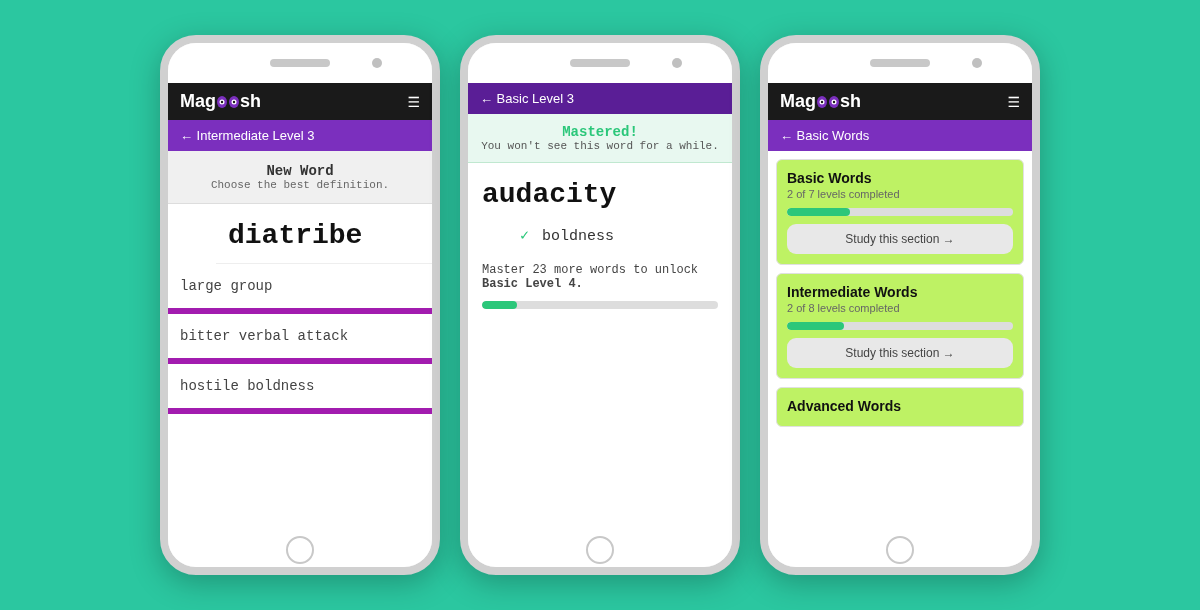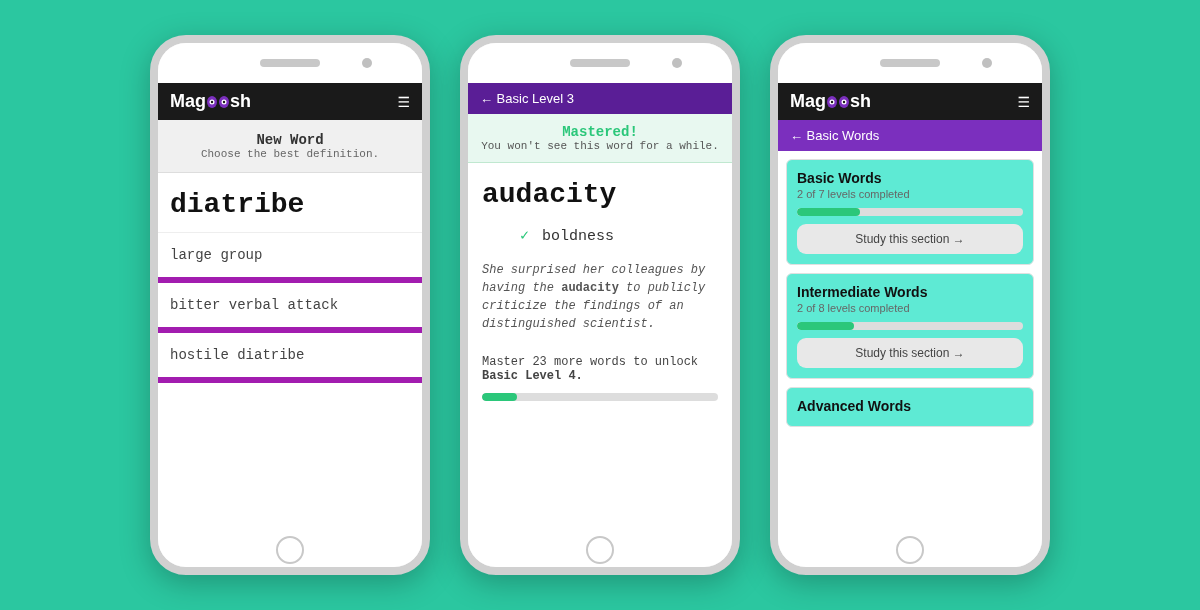--- a/index.html
+++ b/index.html
@@ -8,21 +8,21 @@
       display: flex;
       justify-content: center;
       align-items: center;
       width: 1200px;
       height: 610px;
       font-family: -apple-system, BlinkMacSystemFont, 'Helvetica Neue', Arial, sans-serif;
       overflow: hidden;
     }
     .phones-container {
       display: flex;
-      gap: 30px;
+      gap: 20px;
       align-items: center;
       padding: 20px;
     }
 
     
     .phone {
       width: 280px;
       height: 540px;
       background: white;
       border-radius: 36px;
@@ -133,20 +133,21 @@
     .new-word-subtitle {
       font-size: 11px;
       color: #666;
     }
     .main-word {
       font-size: 28px;
       font-weight: bold;
       color: #111;
       padding: 16px 24px 12px 12px;
       border-bottom: 1px solid #eee;
+      margin-left: 48px;
     }
     .word-choice {
       padding: 14px 12px;
       font-size: 14px;
       color: #444;
       border-bottom: 6px solid #a21caf;
     }
 
     
     .screen2-content {
@@ -217,21 +218,21 @@
     }
 
     
     .screen3-content {
       flex: 1;
       display: flex;
       flex-direction: column;
       overflow: hidden;
     }
     .section-card {
-      background: #5eead4;
+      background: #bef264;
       margin: 8px 8px 0 8px;
       border: 1px solid #e0e0e0;
       border-radius: 6px;
       padding: 10px;
     }
     .section-title {
       font-size: 14px;
       font-weight: bold;
       color: #111;
       margin-bottom: 2px;
@@ -288,30 +289,33 @@
             <circle cx="5" cy="7" r="1.2" fill="#1a1a1a"></circle>
             <circle cx="17" cy="7" r="1.2" fill="#1a1a1a"></circle>
           </svg>
           <span>sh</span>
         </div>
         <div class="hamburger-icon">
           <span>☰</span>
         </div>
       </div>
 
+      <div class="sub-header">
+        <span>← Intermediate Level 3</span>
+      </div>
 
       <div class="screen1-content">
         <div class="new-word-box">
           <div class="new-word-title">New Word</div>
           <div class="new-word-subtitle">Choose the best definition.</div>
         </div>
         <div class="main-word">diatribe</div>
         <div class="word-choice">large group</div>
         <div class="word-choice">bitter verbal attack</div>
-        <div class="word-choice">hostile diatribe</div>
+        <div class="word-choice">hostile boldness</div>
       </div>
     </div>
     <div class="phone-bottom">
       <div class="phone-home"></div>
     </div>
   </div>
 
   <div class="phone">
     <div class="phone-top">
       <div class="phone-camera"></div>
@@ -325,23 +329,20 @@
 
       <div class="screen2-content">
         <div class="mastered-banner">
           <div class="mastered-title">Mastered!</div>
           <div class="mastered-subtitle">You won't see this word for a while.</div>
         </div>
         <div class="vocab-word">audacity</div>
         <div class="correct-answer">
           <span class="checkmark">✓</span>
           <span>boldness</span>
-        </div>
-        <div class="example-sentence">
-          She surprised her colleagues by having the <strong>audacity</strong> to publicly criticize the findings of an distinguished scientist.
         </div>
         <div class="unlock-text">
           Master 23 more words to unlock <strong>Basic Level 4.</strong>
         </div>
         <div class="progress-bar-container">
           <div class="progress-bar-fill" style="width:15%;"></div>
         </div>
       </div>
     </div>
     <div class="phone-bottom">

